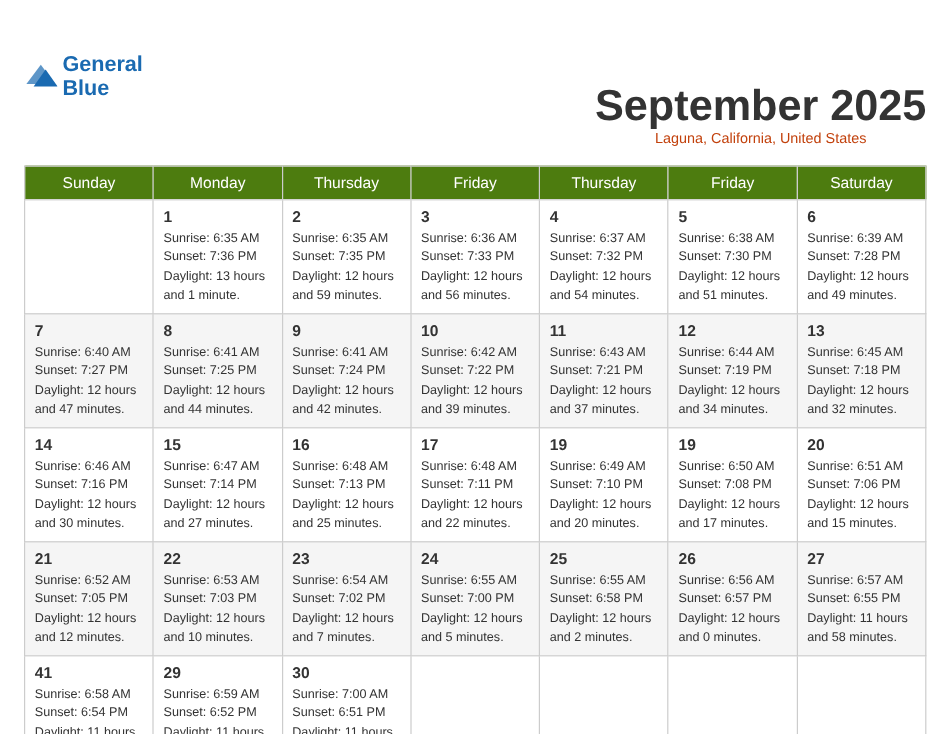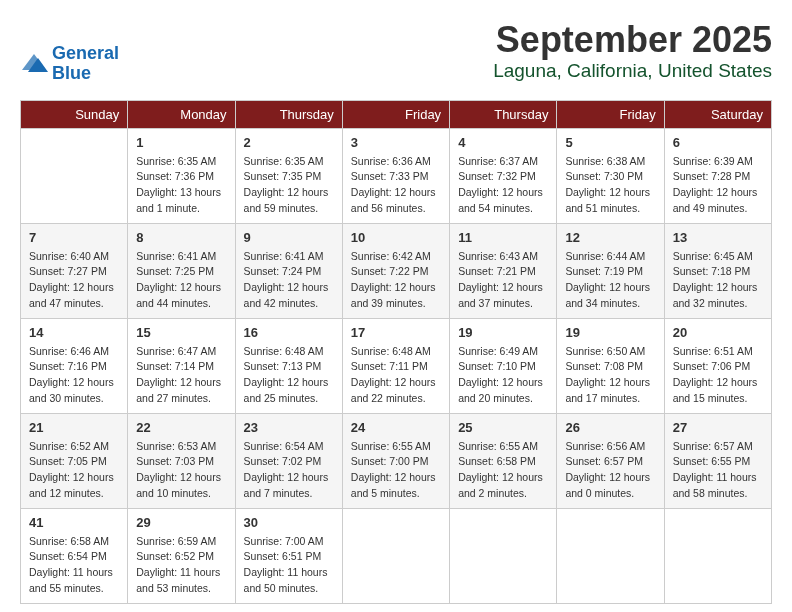--- a/index.html
+++ b/index.html
@@ -36,36 +36,37 @@
       margin-right: 4px;
     }
     .title-section {
       text-align: right;
     }
     .month-title {
       font-size: 36px;
       font-weight: bold;
       color: #333;
       line-height: 1.1;
+      margin-top: 48px;
     }
     .location {
-      font-size: 19px;
-      color: #14532d;
+      font-size: 12px;
+      color: #c2410c;
       text-align: center;
     }
     table {
       width: 100%;
       border-collapse: collapse;
       font-size: 11px;
     }
     thead th {
-      background-color: #7f1d1d;
+      background-color: #4d7c0f;
       color: #fff;
       padding: 6px 8px;
-      text-align: right;
+      text-align: center;
       font-size: 13px;
       font-weight: normal;
       border: 1px solid #ccc;
       margin-left: 13px;
     }
     tbody td {
       border: 1px solid #ccc;
       vertical-align: top;
       padding: 6px 8px;
       height: 90px;

